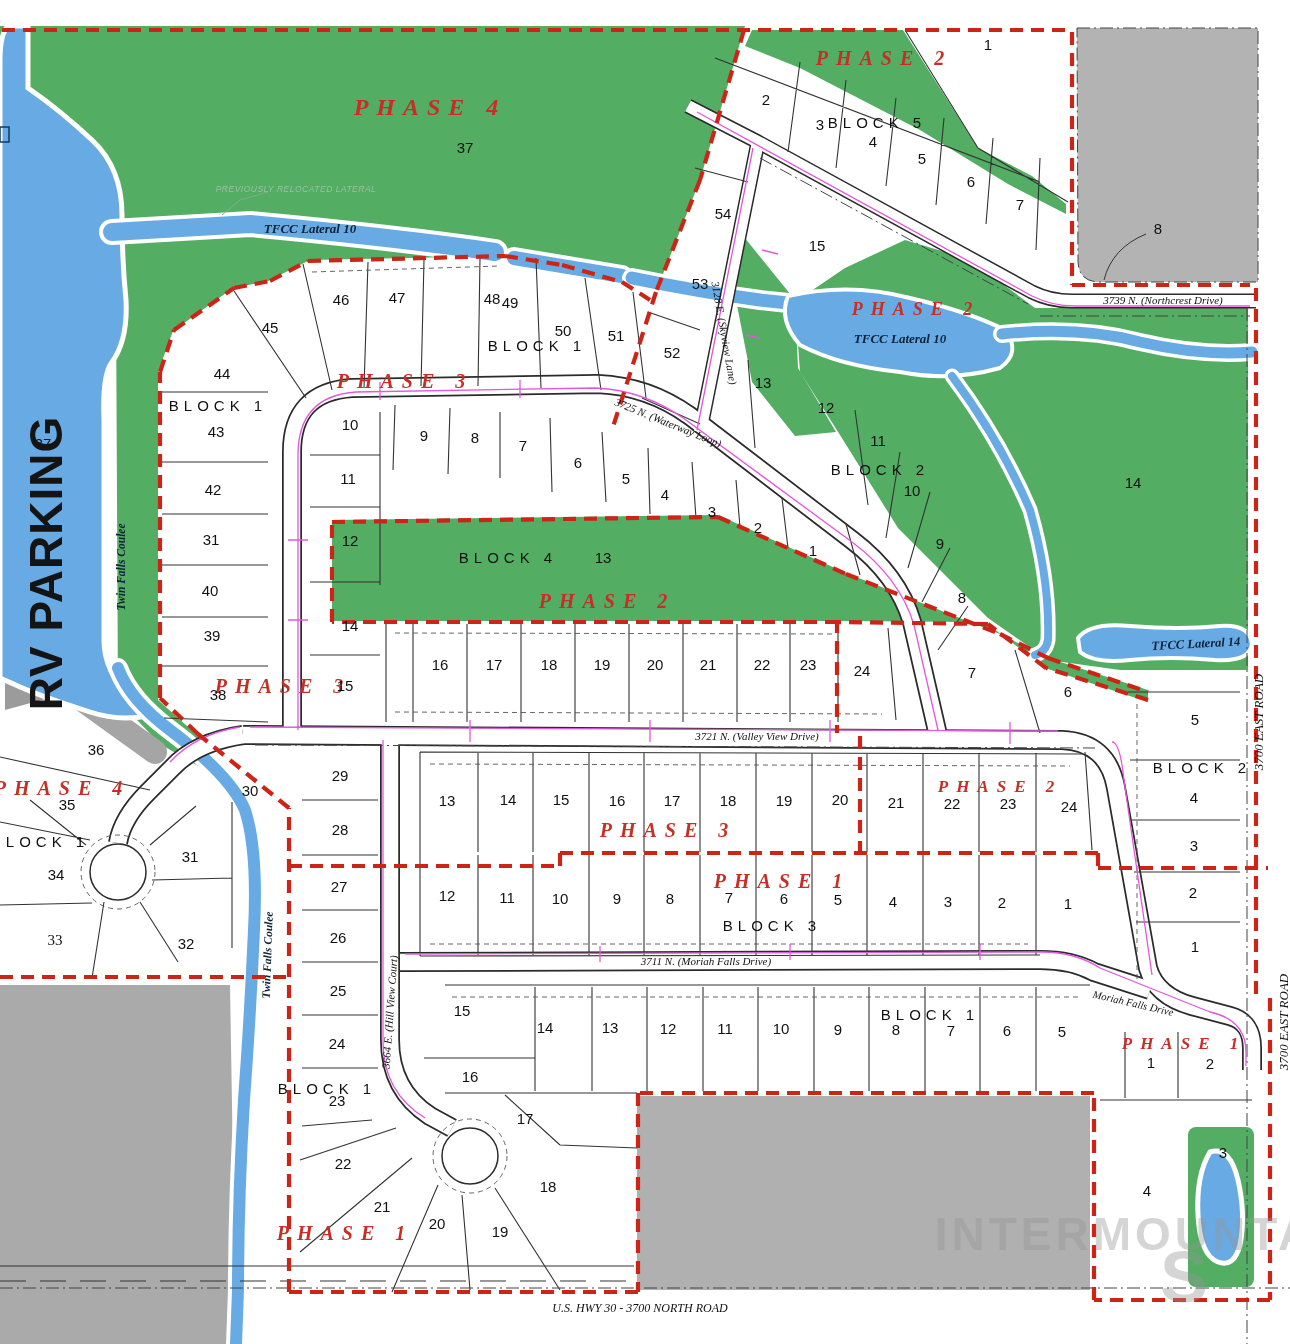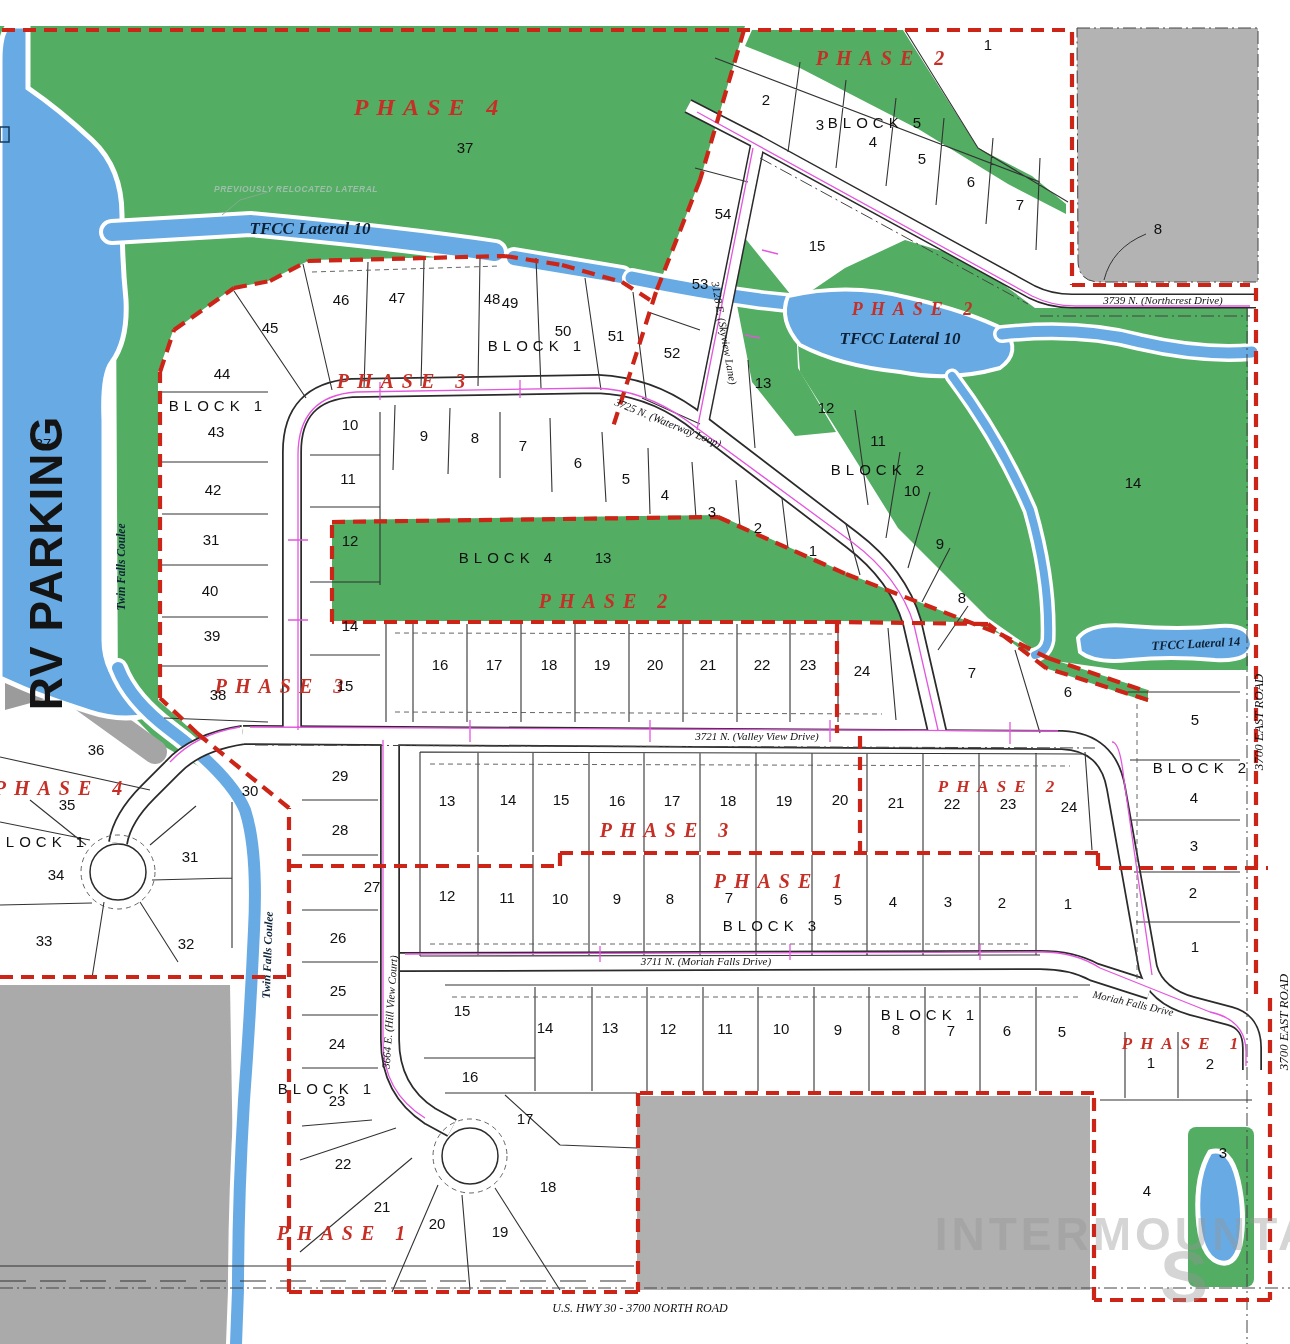--- a/index.html
+++ b/index.html
@@ -12,23 +12,23 @@
        font-family:"Liberation Sans",sans-serif;}
   .map svg{position:absolute;left:0;top:0;}
   #labels{position:absolute;left:0;top:0;width:100%;height:100%;pointer-events:none;}
   .lbl{position:absolute;transform:translate(-50%,-50%);white-space:nowrap;line-height:1;}
   .phase{font-family:"Liberation Serif",serif;font-style:italic;font-weight:700;
          font-size:20px;letter-spacing:8px;color:var(--phase-red);}
   .block{font-size:15px;letter-spacing:5px;color:#111;}
   .lot{font-size:15px;color:#111;}
   .street{font-family:"Liberation Serif",serif;font-style:italic;font-size:11px;color:#101010;}
   .water{font-family:"Liberation Serif",serif;font-style:italic;font-weight:600;
-         font-size:17px;color:#0d2137;}
+         font-size:13px;color:#0d2137;}
   .area{font-weight:800;font-size:42px;color:#141414;letter-spacing:1px;}
-  .annot{font-style:italic;font-size:8.5px;color:#9dbfa9;letter-spacing:.5px;font-weight:bold;}
+  .annot{font-style:italic;font-size:8.5px;color:#9dbfa9;letter-spacing:.5px;}
   .wm{font-weight:700;font-size:46px;color:rgba(150,150,150,.40);letter-spacing:4px;}
   
   .g{fill:var(--park-green);stroke:none;}
   .lot-line{stroke:#333;stroke-width:1.1;fill:none;}
   .ds{stroke:#555;stroke-width:.9;stroke-dasharray:5 4;fill:none;}
   .dsh{stroke:#333;stroke-width:1.2;stroke-dasharray:26 14;fill:none;}
   .dd{stroke:#444;stroke-width:1;stroke-dasharray:13 4 2 4;fill:none;}
   .pink{stroke:var(--utility-pink);stroke-width:1.3;fill:none;}
   .red{stroke:var(--boundary-red);stroke-width:4.2;stroke-dasharray:13 8;fill:none;}
   .rc{stroke:var(--road-line);stroke-width:20;fill:none;stroke-linejoin:round;}
@@ -200,30 +200,30 @@
       <span class="lbl lot" style="left: 762px; top: 664px; transform: translate(-50%, -50%);">22</span>
       <span class="lbl lot" style="left: 808px; top: 664px; transform: translate(-50%, -50%);">23</span>
       <span class="lbl lot" style="left: 862px; top: 670px; transform: translate(-50%, -50%);">24</span>
       <span class="lbl lot" style="left: 1195px; top: 719px; transform: translate(-50%, -50%);">5</span>
       <span class="lbl lot" style="left: 1194px; top: 797px; transform: translate(-50%, -50%);">4</span>
       <span class="lbl lot" style="left: 1194px; top: 845px; transform: translate(-50%, -50%);">3</span>
       <span class="lbl lot" style="left: 1193px; top: 892px; transform: translate(-50%, -50%);">2</span>
       <span class="lbl lot" style="left: 1195px; top: 946px; transform: translate(-50%, -50%);">1</span>
       <span class="lbl lot" style="left: 340px; top: 775px; transform: translate(-50%, -50%);">29</span>
       <span class="lbl lot" style="left: 340px; top: 829px; transform: translate(-50%, -50%);">28</span>
-      <span class="lbl lot" style="left: 339px; top: 886px; transform: translate(-50%, -50%); margin-left: 33px;">27</span>
+      <span class="lbl lot" style="left: 339px; top: 886px; transform: translate(-50%, -50%);">27</span>
       <span class="lbl lot" style="left: 338px; top: 937px; transform: translate(-50%, -50%);">26</span>
       <span class="lbl lot" style="left: 338px; top: 990px; transform: translate(-50%, -50%);">25</span>
       <span class="lbl lot" style="left: 337px; top: 1043px; transform: translate(-50%, -50%);">24</span>
       <span class="lbl lot" style="left: 337px; top: 1100px; transform: translate(-50%, -50%);">23</span>
       <span class="lbl lot" style="left: 250px; top: 790px; transform: translate(-50%, -50%);">30</span>
       <span class="lbl lot" style="left: 96px; top: 749px; transform: translate(-50%, -50%);">36</span>
       <span class="lbl lot" style="left: 67px; top: 804px; transform: translate(-50%, -50%);">35</span>
       <span class="lbl lot" style="left: 56px; top: 874px; transform: translate(-50%, -50%);">34</span>
-      <span class="lbl lot" style="left: 44px; top: 940px; transform: translate(-50%, -50%);">33</span>
+      <span class="lbl lot" style="left: 55px; top: 940px; transform: translate(-50%, -50%); font-family: Liberation Serif, serif;">33</span>
       <span class="lbl lot" style="left: 186px; top: 943px; transform: translate(-50%, -50%);">32</span>
       <span class="lbl lot" style="left: 190px; top: 856px; transform: translate(-50%, -50%);">31</span>
       <span class="lbl lot" style="left: 447px; top: 800px; transform: translate(-50%, -50%);">13</span>
       <span class="lbl lot" style="left: 508px; top: 799px; transform: translate(-50%, -50%);">14</span>
       <span class="lbl lot" style="left: 561px; top: 799px; transform: translate(-50%, -50%);">15</span>
       <span class="lbl lot" style="left: 617px; top: 800px; transform: translate(-50%, -50%);">16</span>
       <span class="lbl lot" style="left: 672px; top: 800px; transform: translate(-50%, -50%);">17</span>
       <span class="lbl lot" style="left: 728px; top: 800px; transform: translate(-50%, -50%);">18</span>
       <span class="lbl lot" style="left: 784px; top: 800px; transform: translate(-50%, -50%);">19</span>
       <span class="lbl lot" style="left: 840px; top: 799px; transform: translate(-50%, -50%);">20</span>

